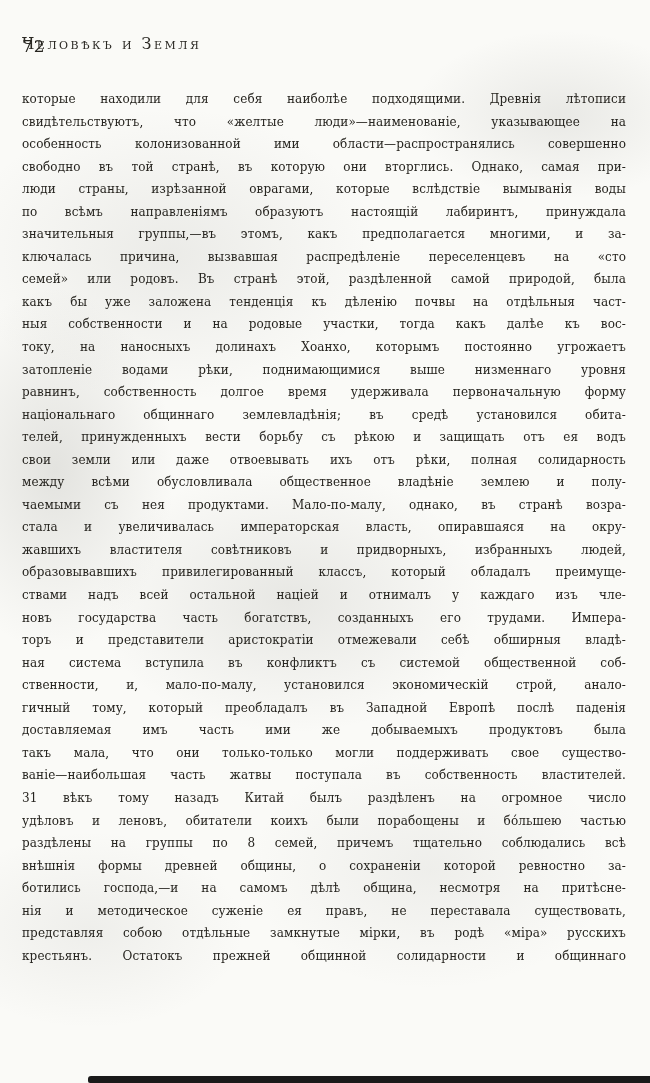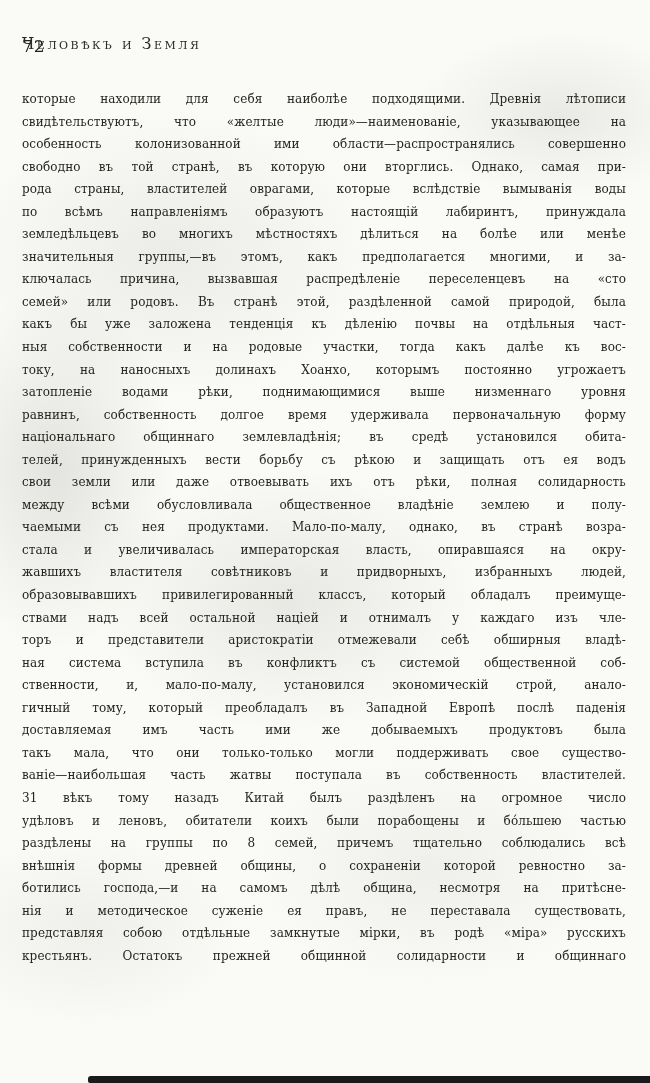--- a/index.html
+++ b/index.html
@@ -78,40 +78,40 @@
   <div class="header">
     <span class="page-number">72</span>
     <div class="running-title">Человѣкъ и Земля</div>
   </div>
 
   <div class="text-block">
       <div class="text-line">которые находили для себя наиболѣе подходящими. Древнія лѣтописи</div>
       <div class="text-line">свидѣтельствуютъ, что «желтые люди»—наименованіе, указывающее на</div>
       <div class="text-line">особенность колонизованной ими области—распространялись совершенно</div>
       <div class="text-line">свободно въ той странѣ, въ которую они вторглись. Однако, самая при-</div>
-      <div class="text-line">рода страны, властителей оврагами, которые вслѣдствіе вымыванія воды</div>
+      <div class="text-line">люди страны, изрѣзанной оврагами, которые вслѣдствіе вымыванія воды</div>
       <div class="text-line">по всѣмъ направленіямъ образуютъ настоящій лабиринтъ, принуждала</div>
-      <div class="text-line">земледѣльцевъ во многихъ мѣстностяхъ дѣлиться на болѣе или менѣе</div>
       <div class="text-line">значительныя группы,—въ этомъ, какъ предполагается многими, и за-</div>
       <div class="text-line">ключалась причина, вызвавшая распредѣленіе переселенцевъ на «сто</div>
       <div class="text-line">семей» или родовъ. Въ странѣ этой, раздѣленной самой природой, была</div>
       <div class="text-line">какъ бы уже заложена тенденція къ дѣленію почвы на отдѣльныя част-</div>
       <div class="text-line">ныя собственности и на родовые участки, тогда какъ далѣе къ вос-</div>
       <div class="text-line">току, на наносныхъ долинахъ Хоанхо, которымъ постоянно угрожаетъ</div>
       <div class="text-line">затопленіе водами рѣки, поднимающимися выше низменнаго уровня</div>
       <div class="text-line">равнинъ, собственность долгое время удерживала первоначальную форму</div>
       <div class="text-line">національнаго общиннаго землевладѣнія; въ средѣ установился обита-</div>
       <div class="text-line">телей, принужденныхъ вести борьбу съ рѣкою и защищать отъ ея водъ</div>
       <div class="text-line">свои земли или даже отвоевывать ихъ отъ рѣки, полная солидарность</div>
       <div class="text-line">между всѣми обусловливала общественное владѣніе землею и полу-</div>
       <div class="text-line">чаемыми съ нея продуктами. Мало-по-малу, однако, въ странѣ возра-</div>
       <div class="text-line">стала и увеличивалась императорская власть, опиравшаяся на окру-</div>
       <div class="text-line">жавшихъ властителя совѣтниковъ и придворныхъ, избранныхъ людей,</div>
       <div class="text-line">образовывавшихъ привилегированный классъ, который обладалъ преимуще-</div>
       <div class="text-line">ствами надъ всей остальной націей и отнималъ у каждаго изъ чле-</div>
+      <div class="text-line">новъ государства часть богатствъ, созданныхъ его трудами. Импера-</div>
       <div class="text-line">торъ и представители аристократіи отмежевали себѣ обширныя владѣ-</div>
       <div class="text-line">ная система вступила въ конфликтъ съ системой общественной соб-</div>
       <div class="text-line">ственности, и, мало-по-малу, установился экономическій строй, анало-</div>
       <div class="text-line">гичный тому, который преобладалъ въ Западной Европѣ послѣ паденія</div>
       <div class="text-line">доставляемая имъ часть ими же добываемыхъ продуктовъ была</div>
       <div class="text-line">такъ мала, что они только-только могли поддерживать свое существо-</div>
       <div class="text-line">ваніе—наибольшая часть жатвы поступала въ собственность властителей.</div>
       <div class="text-line">31 вѣкъ тому назадъ Китай былъ раздѣленъ на огромное число</div>
       <div class="text-line">удѣловъ и леновъ, обитатели коихъ были порабощены и бо́льшею частью</div>
       <div class="text-line">раздѣлены на группы по 8 семей, причемъ тщательно соблюдались всѣ</div>

